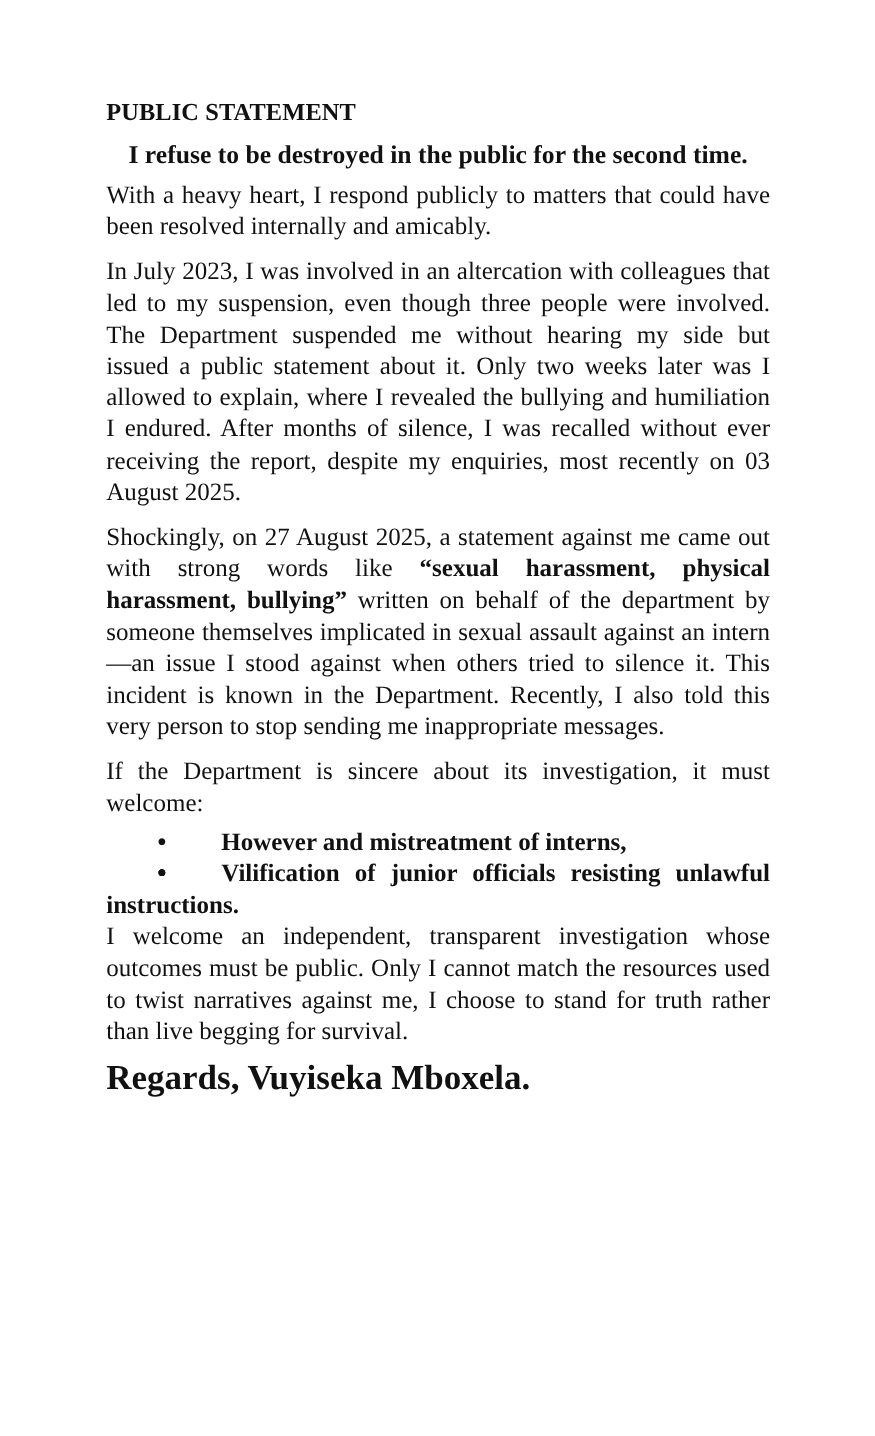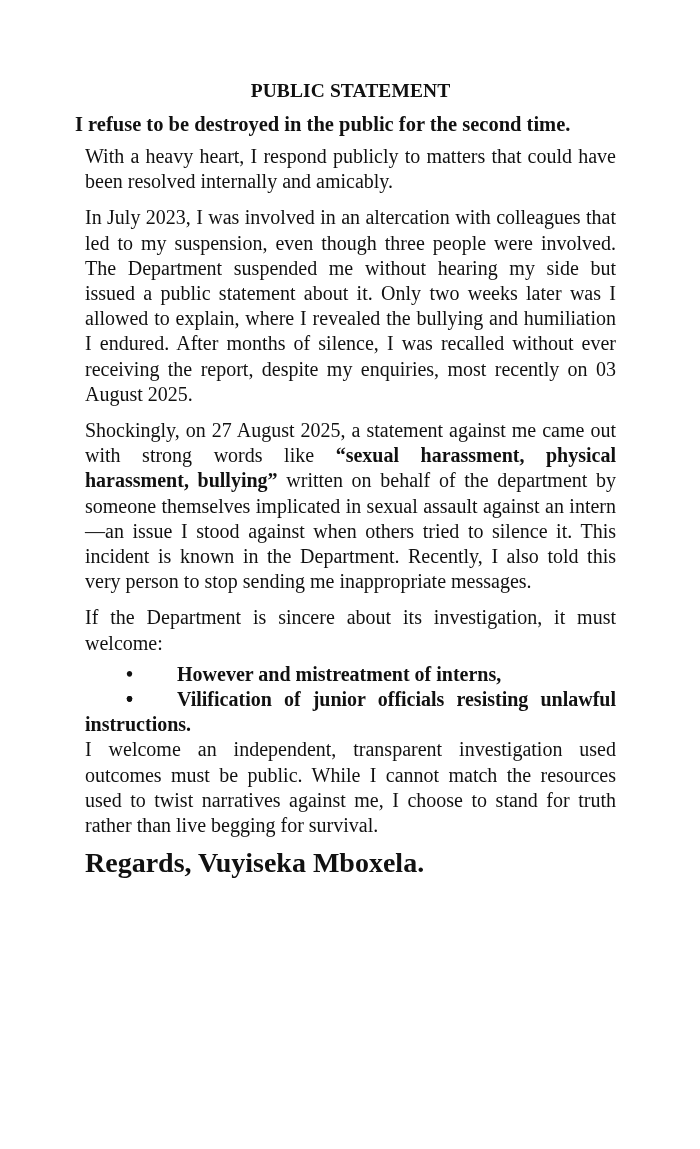--- a/index.html
+++ b/index.html
@@ -15,28 +15,28 @@
       font-family: "Liberation Serif", "DejaVu Serif", serif;
       color: #111111;
     }
     .page {
       position: absolute;
       left: 85px;
       top: 76px;
       width: 531px;
     }
     .title {
-      text-align: center;
       font-weight: bold;
       font-size: 19.5px;
       line-height: 30px;
       margin: 0 0 4px 0;
       letter-spacing: 0.1px;
     }
     .subtitle {
+      text-align: center;
       font-weight: bold;
       font-size: 20.5px;
       line-height: 28px;
       margin: 0 0 6px -10px;
       width: 551px;
       white-space: nowrap;
     }
     .para {
       font-size: 20px;
       line-height: 25.2px;
@@ -96,16 +96,16 @@
   <p class="para"><span>Shockingly, on 27 August 2025, a statement against me came out with strong words like </span><b>“sexual harassment, physical harassment, bullying”</b><span> written on behalf of the department by someone themselves implicated in sexual assault against an intern—an issue I stood against when others tried to silence it. This incident is known in the Department. Recently, I also told this very person to stop sending me inappropriate messages.</span></p>
   <p class="para tight">If the Department is sincere about its investigation, it must welcome:</p>
 
   <ul class="list">
     <li><span class="bullet">•</span><span>However and mistreatment of interns,</span></li>
     <li><span class="bullet">•</span></li>
     <li><span class="bullet">•</span></li>
     <li class="wrap"><span class="bullet">•</span><span>Vilification of junior officials resisting unlawful instructions.</span></li>
   </ul>
 
-  <p class="para after-list">I welcome an independent, transparent investigation used outcomes must be public. While I cannot match the resources used to twist narratives against me, I choose to stand for truth rather than live begging for survival.</p>
+  <p class="para after-list">I welcome an independent, transparent investigation whose outcomes must be public. Only I cannot match the resources used to twist narratives against me, I choose to stand for truth rather than live begging for survival.</p>
 
   <p class="signoff">Regards, Vuyiseka Mboxela.</p>
 </div>
 
 </body></html>

